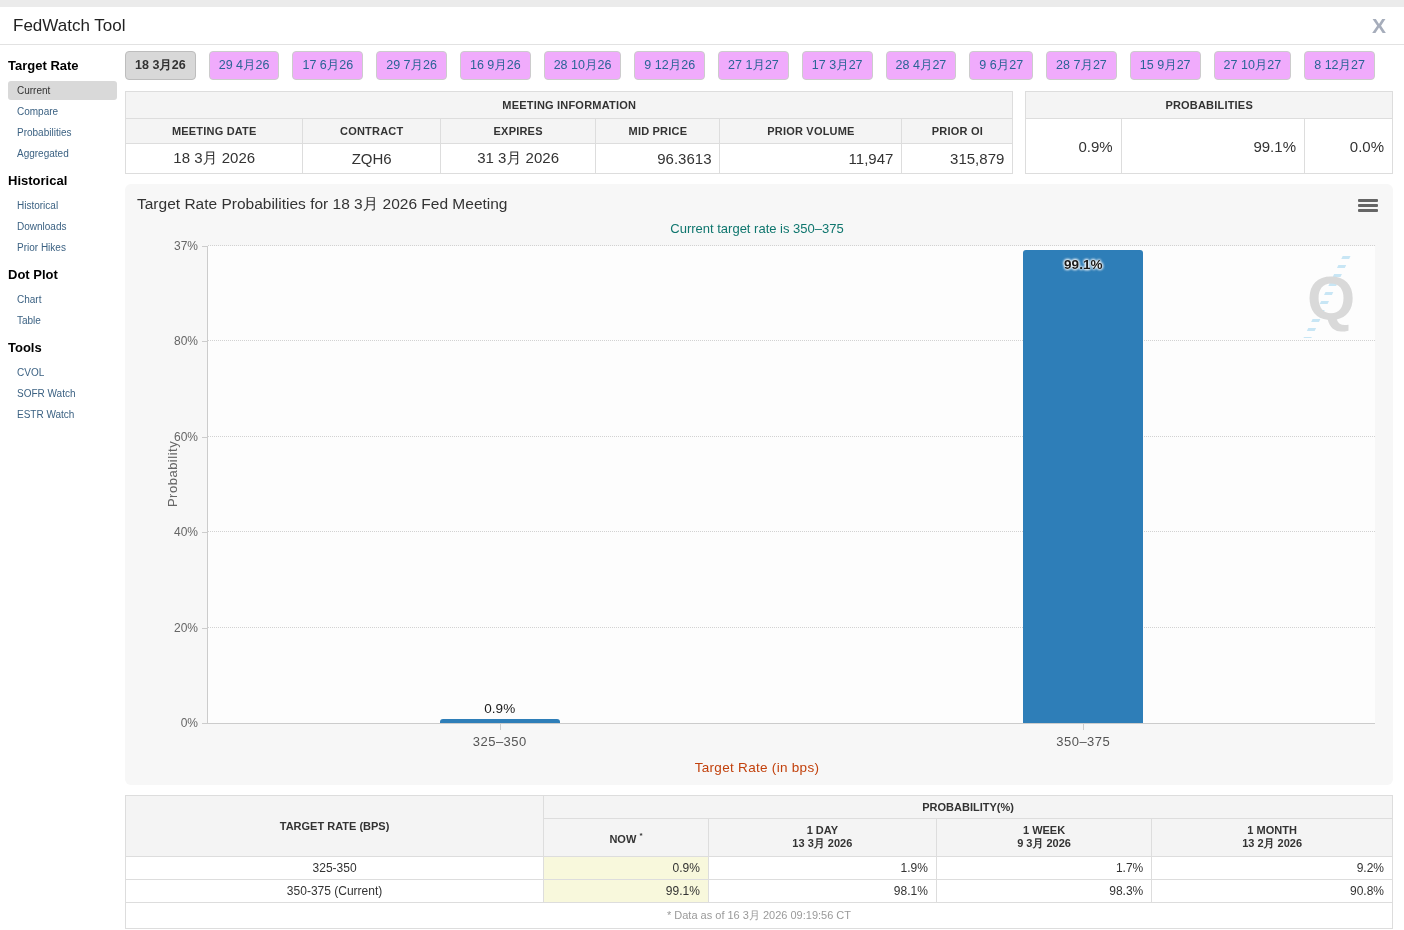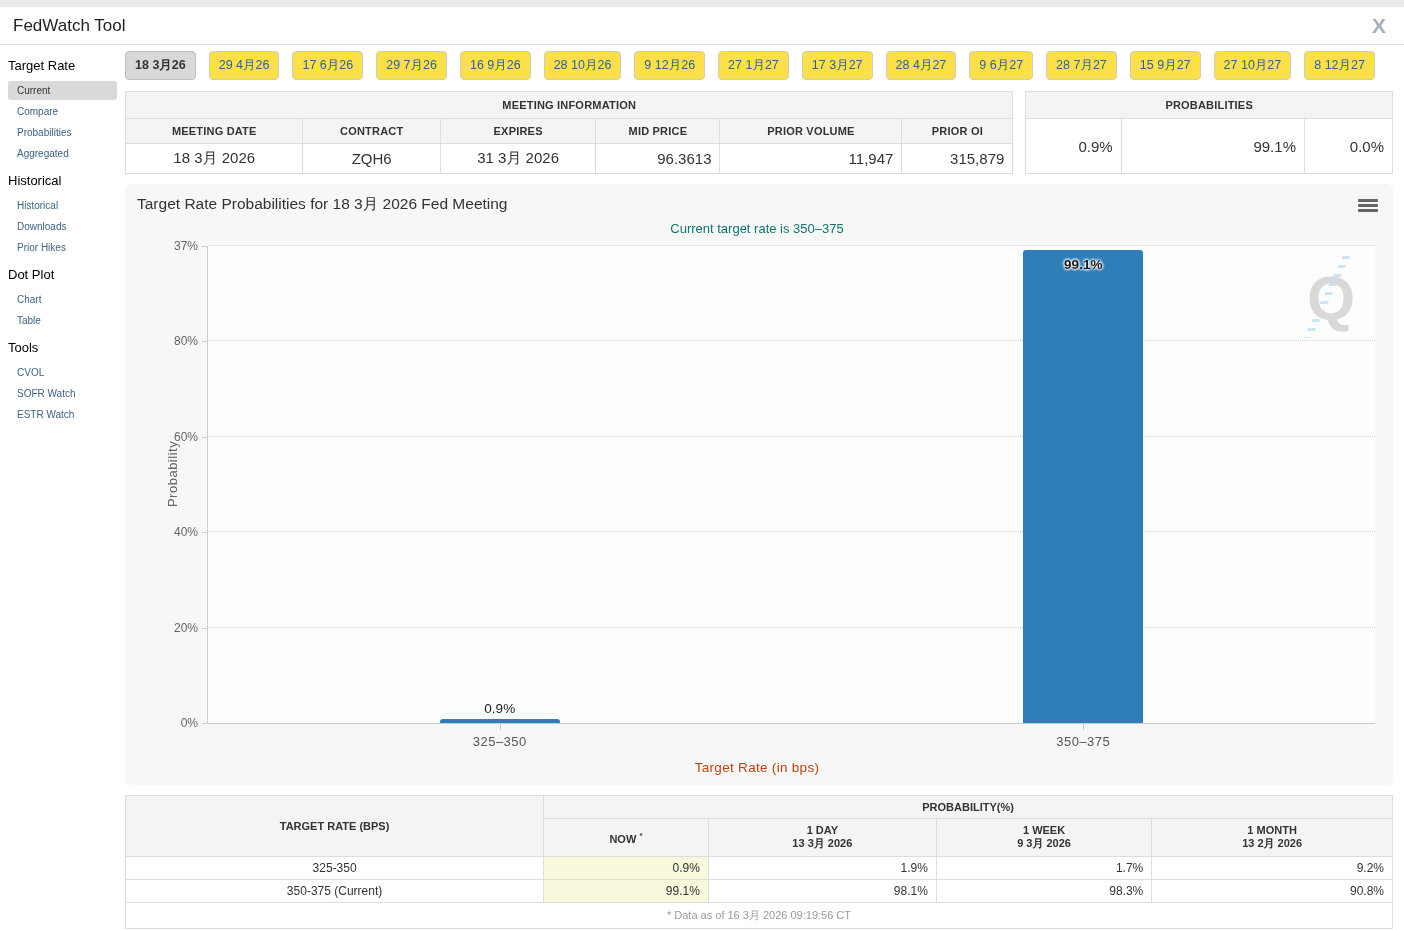--- a/index.html
+++ b/index.html
@@ -10,31 +10,31 @@
   
   .titlebar { display:flex; align-items:flex-end; justify-content:space-between;
     padding:8px 18px 8px 13px; border-bottom:1px solid #e2e2e2; background:#fff; }
   .titlebar h1 { font-size:17px; font-weight:400; color:#222; }
   .close { font-size:21px; font-weight:700; color:#a6adbb; cursor:pointer; line-height:1; }
 
   .layout { display:flex; padding:6px 11px 0 8px; }
 
   
   .sidebar { width:109px; flex:none; padding-top:3px; }
-  .nav-header { font-size:13px; font-weight:400; color:#000; margin:10px 0 8px 0; }
+  .nav-header { font-size:13px; font-weight:700; color:#000; margin:10px 0 8px 0; }
   .nav-header:first-child { margin-top:4px; }
   .nav-item { font-size:10px; color:#3c6283; padding:4px 9px; margin:2px 0; cursor:pointer;
     border-radius:3px; }
   .nav-item.selected { background:#d9d9d9; color:#333; }
 
   .content { flex:1; margin-left:8px; min-width:0; }
 
   
   .tabs { display:flex; gap:13px; margin:0 0 11px 0; flex-wrap:nowrap; }
-  .tab { font-size:12.5px; color:#2a6496; background:#fde047; border:1px solid #ccc;
+  .tab { font-size:12.5px; color:#2a6496; background:#f0abfc; border:1px solid #ccc;
     border-radius:4px; padding:5px 9px; cursor:pointer; white-space:nowrap;
     font-family:"Liberation Sans", sans-serif; }
   .tab.selected { background:#d8d8d8; border-color:#bdbdbd; color:#333; font-weight:700; }
 
   
   .info-row { display:flex; gap:12px;justify-content:flex-end; }
   table { border-collapse:collapse; }
   .info-table { flex:2.42; border:1px solid #ddd; background:#fff; table-layout:fixed; }
   .info-table.probs { flex:1; }
   .info-table th { background:#f4f4f4; border:1px solid #ddd; font-size:11px; font-weight:700;

